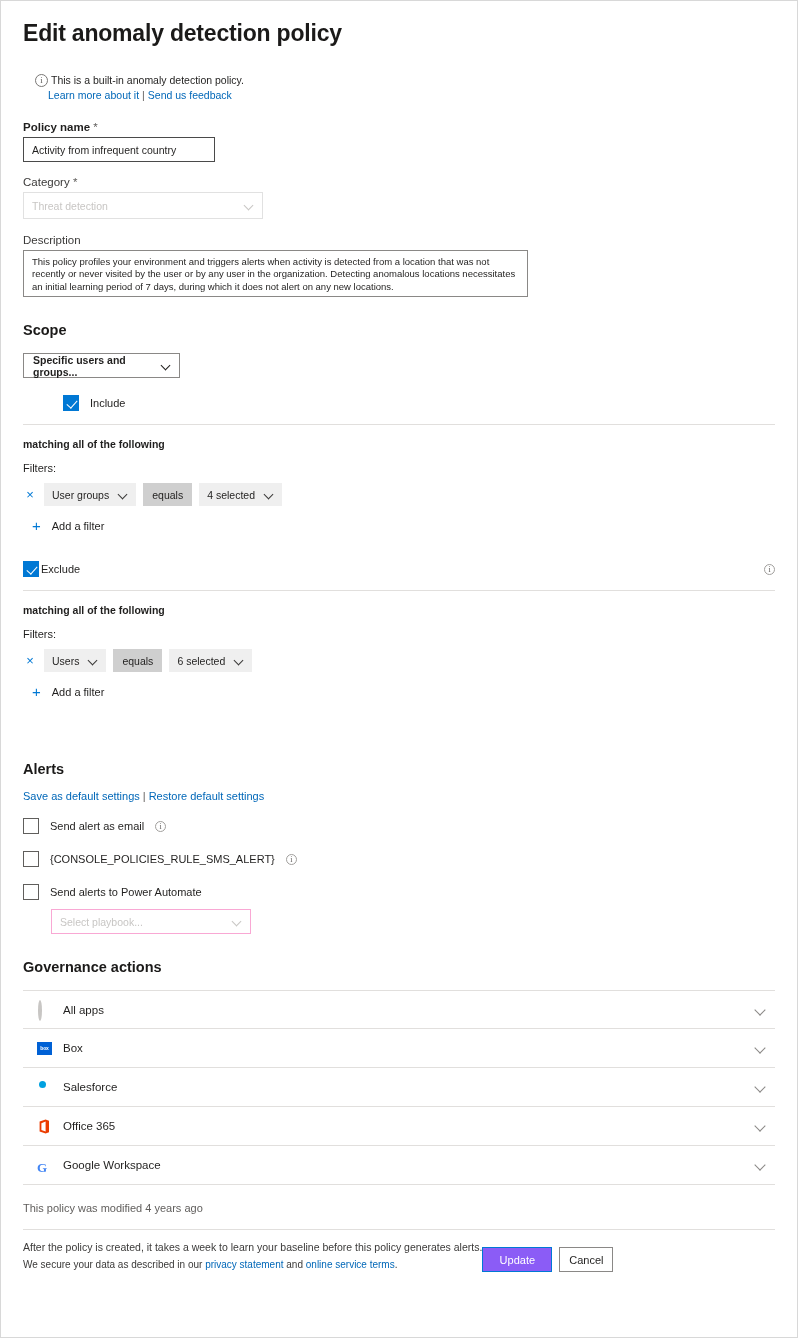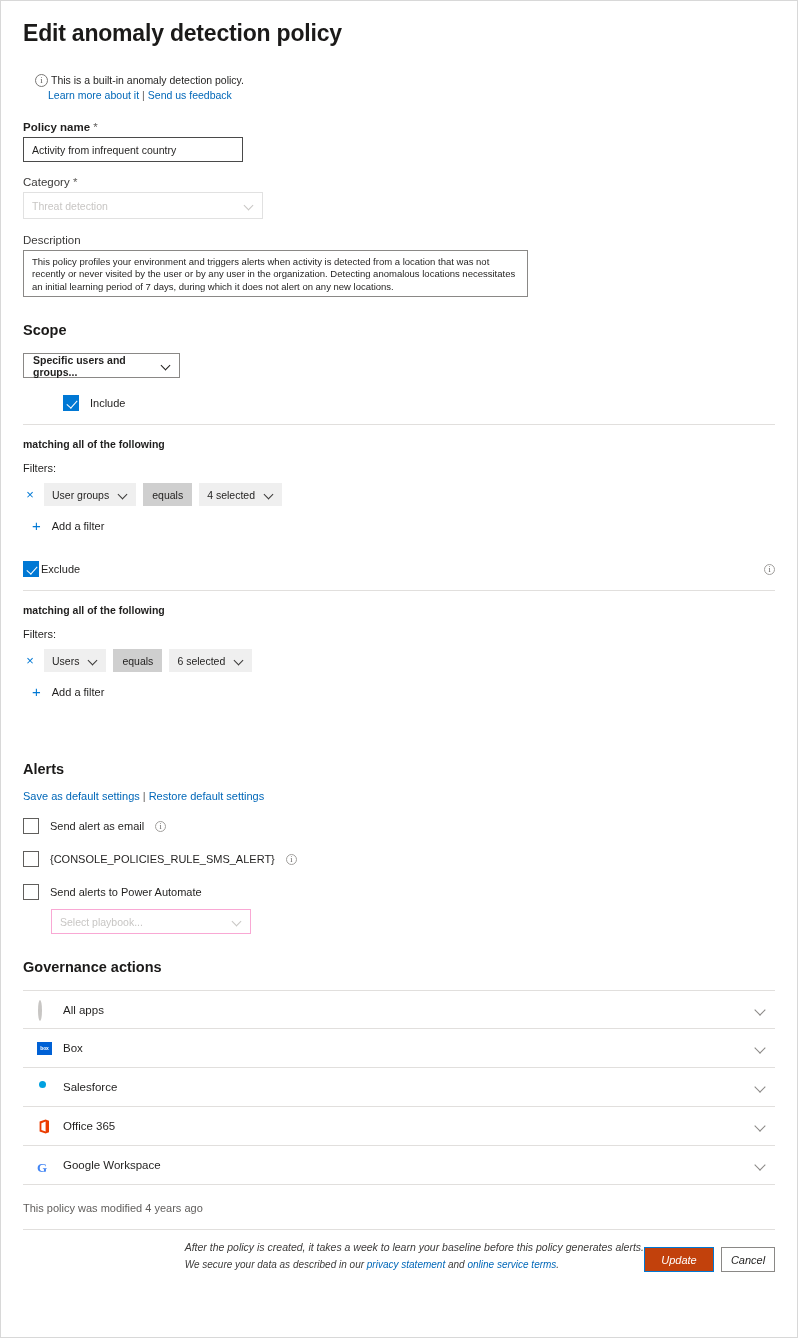--- a/index.html
+++ b/index.html
@@ -61,21 +61,21 @@
   .field-label {
     font-size: 11.5px;
     font-weight: bold;
     color: #201f1e;
     margin: 0 0 4px 0;
   }
   .req { color: #605e5c; font-weight: normal; }
   .label-normal { font-weight: normal; color: #3b3a39; }
 
   .text-input {
-    width: 220px; height: 25px;
+    width: 192px; height: 25px;
     border: 1px solid #4a4a4a;
     background: #fff;
     font-size: 10.5px;
     color: #201f1e;
     padding: 0 8px;
     font-family: "Liberation Sans", sans-serif;
     display: flex; align-items: center; text-align: right;
   }
 
   .select-box {
@@ -294,35 +294,34 @@
 
   
   .modified-text {
     font-size: 11px;
     color: #605e5c;
   }
   .footer-hr { height: 1px; background: #e1dfdd; width: 100%; }
   .footer-wrap {
     display: flex;
     align-items: flex-start;
-    justify-content: flex-end;
-    font-style: italic;
+    justify-content: flex-start;
   }
   .footer-legal { font-size: 10.5px; color: #3b3a39; line-height: 17px; }
   .legal-line2 { font-size: 10px; }
   .btns { display: flex; gap: 7px; padding-top: 8px; }
   .btn {
     height: 25px;
     min-width: 70px;
     font-size: 11px;
     display: flex; align-items: center; justify-content: center;
     font-family: "Liberation Sans", sans-serif;
     cursor: pointer;
   }
-  .btn-primary { background: #c2410c; color: #fff; border: 1px solid #0078d4; }
+  .btn-primary { background: #8b5cf6; color: #fff; border: 1px solid #0078d4; }
   .btn-secondary { background: #fff; color: #201f1e; border: 1px solid #8a8886; min-width: 54px; }
 </style>
 </head>
 <body>
 
 <div class="page">
 
   <h1 class="page-title">Edit anomaly detection policy</h1>
 
   <div class="info-block">

